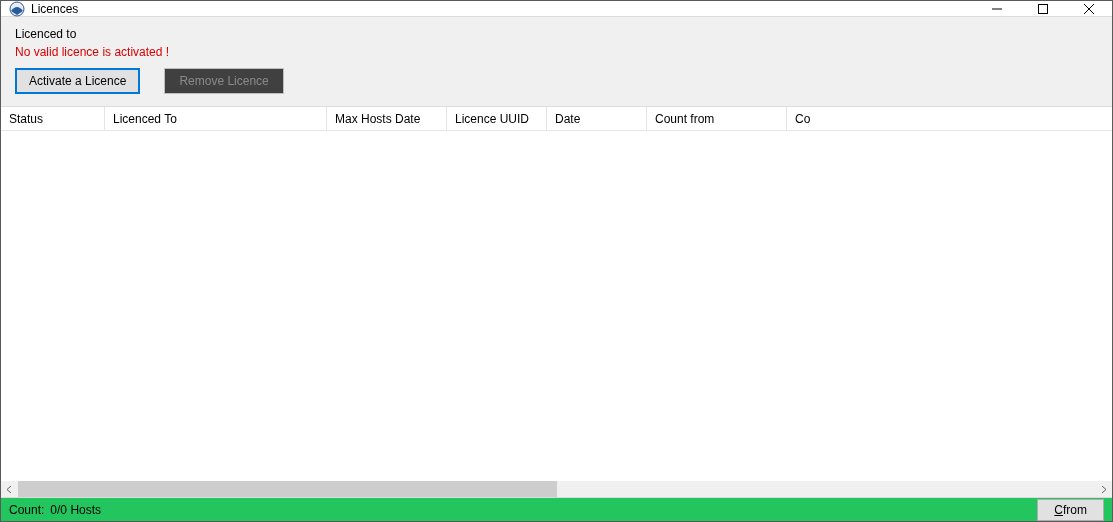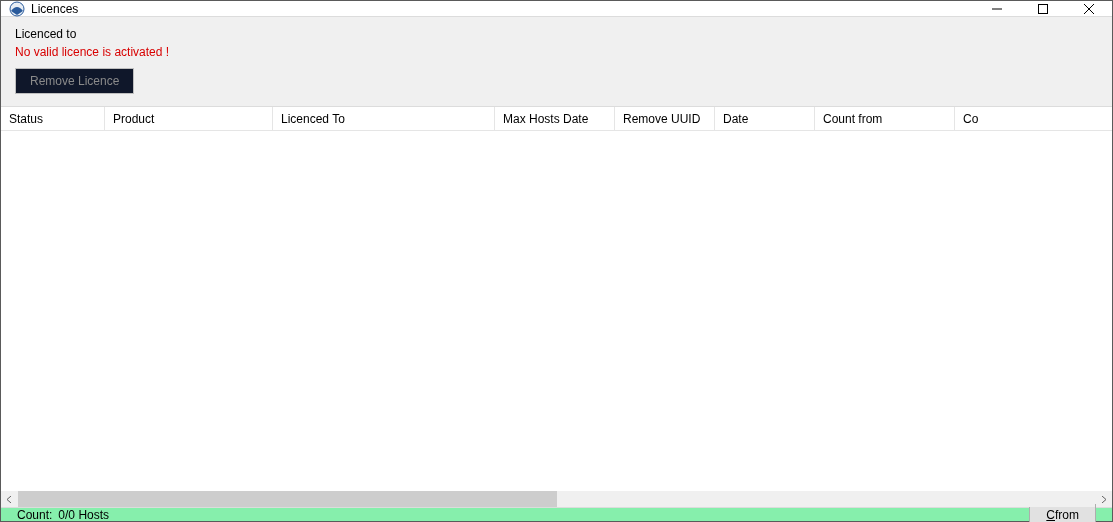--- a/index.html
+++ b/index.html
@@ -87,21 +87,21 @@
       color: #000;
       cursor: default;
     }
     .btn.primary {
       border: 2px solid #0078d7;
       background: #e1e1e1;
       padding: 0 12px;
     }
     .btn.disabled {
       color: #8a8a8a;
-      background: #0f172a;
+      background: #404040;
       border-color: #bfbfbf;
     }
     
     .table-area {
       flex: 1;
       display: flex;
       flex-direction: column;
       overflow: hidden;
       background: #ffffff;
     }
@@ -149,26 +149,26 @@
     .hscroll .thumb {
       position: absolute;
       left: 0;
       top: 0;
       height: 100%;
       width: 50%;
       background: #cdcdcd;
     }
     
     .footer {
-      height: 14px;
+      height: 24px;
       border-top: 1px solid #dcdcdc;
-      background: #86efac;
-      display: flex;
-      align-items: center;
-      padding: 0 16px;
+      background: #22c55e;
+      display: flex;
+      align-items: center;
+      padding: 0 8px;
     }
     .footer .count-label {
       color: #000;
       margin-right: 6px;
     }
     .footer .count-value {
       color: #000;
       text-align: right;
     }
     .footer .spacer { flex:1; }
@@ -213,31 +213,31 @@
           <line x1="0" y1="0" x2="10" y2="10" stroke="#000" stroke-width="1"></line>
           <line x1="10" y1="0" x2="0" y2="10" stroke="#000" stroke-width="1"></line>
         </svg>
     </div>
   </div>
 
   <div class="top-panel">
     <div class="label">Licenced to</div>
     <div class="status-msg">No valid licence is activated !</div>
     <div class="btn-row">
+      <div class="btn primary">Activate a Licence</div>
       <div class="btn disabled">Remove Licence</div>
     </div>
   </div>
 
   <div class="table-area">
     <div class="header-row">
       <div class="header-cell" style="width:104px">Status</div>
-      <div class="header-cell" style="width:168px">Product</div>
       <div class="header-cell" style="width:222px">Licenced To</div>
       <div class="header-cell" style="width:120px">Max Hosts Date</div>
-      <div class="header-cell" style="width:100px">Remove UUID</div>
+      <div class="header-cell" style="width:100px">Licence UUID</div>
       <div class="header-cell" style="width:100px">Date</div>
       <div class="header-cell" style="width:140px">Count from</div>
       <div class="header-cell" style="flex:1;border-right:none">Co</div>
     </div>
     <div class="table-body"></div>
     <div class="hscroll">
       <div class="arrow">
         <svg width="7" height="7" viewBox="0 0 7 7">
             <path d="M5 0 L1 3.5 L5 7" fill="none" stroke="#606060" stroke-width="1"></path>
           </svg>

